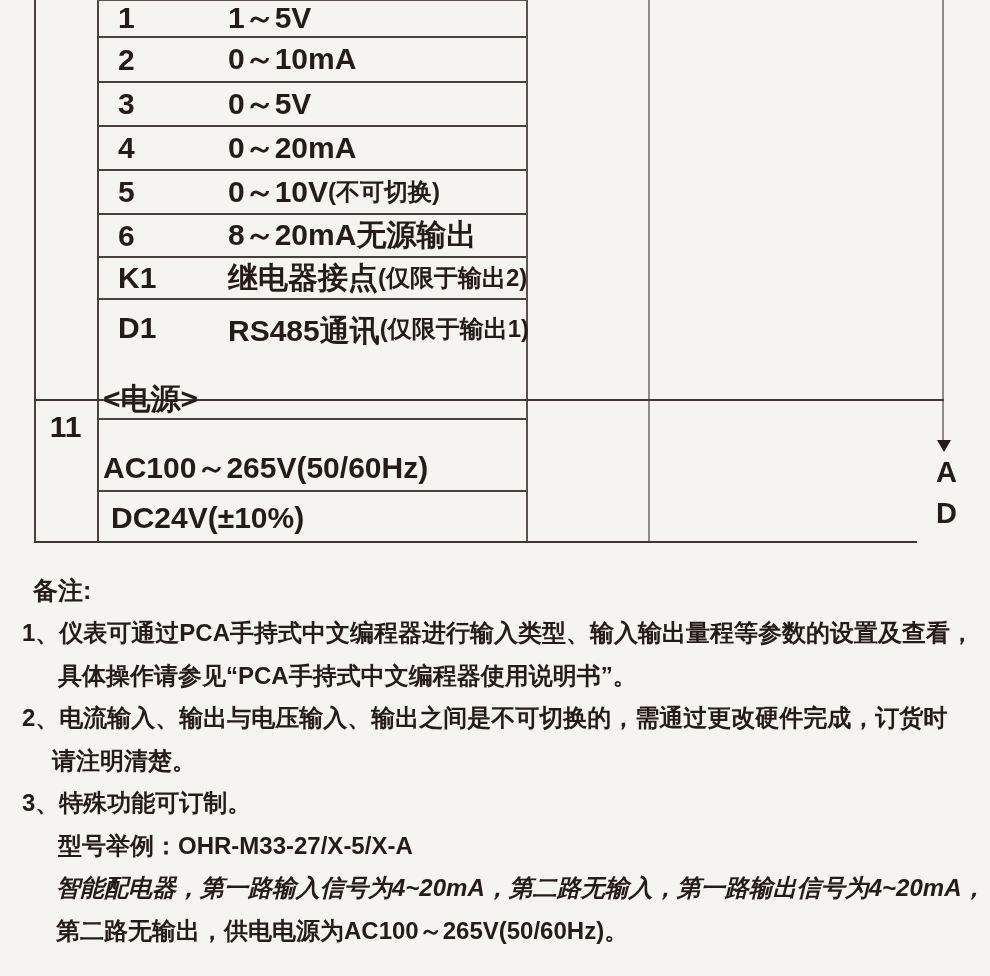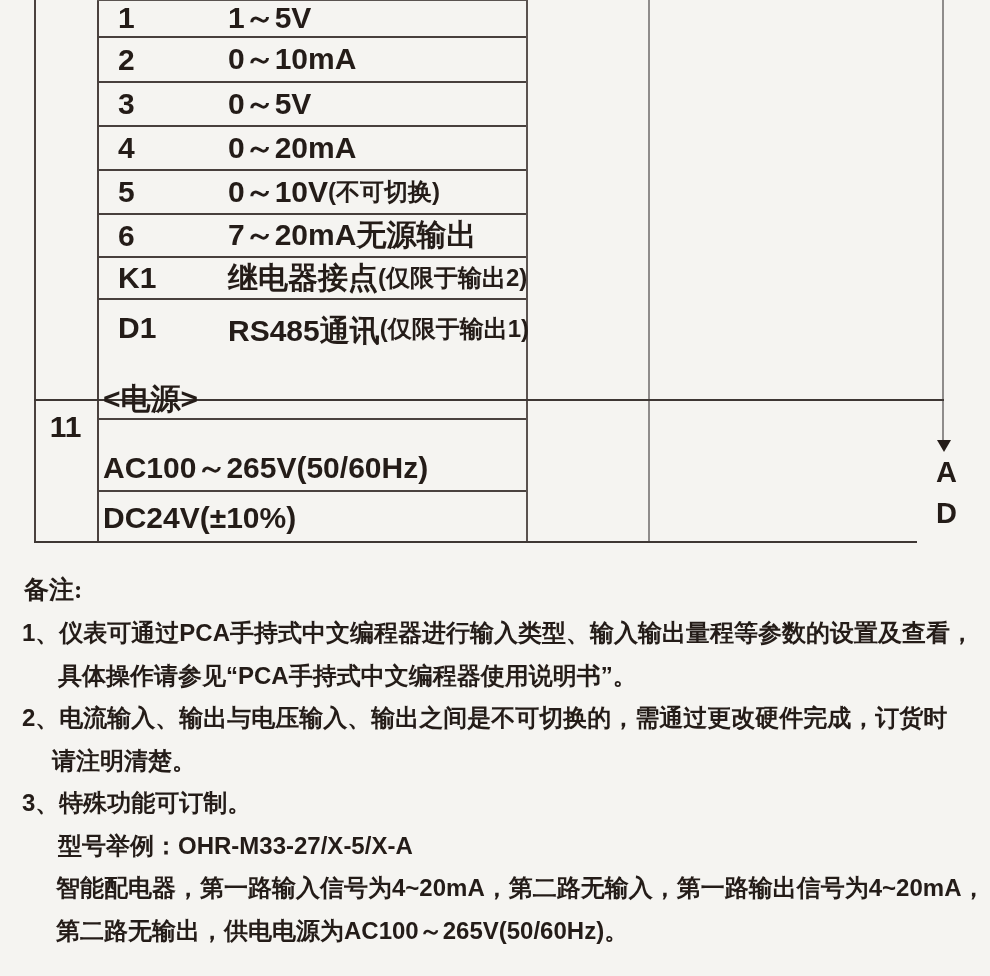--- a/index.html
+++ b/index.html
@@ -103,52 +103,52 @@
       <span class="opt-code">4</span>
       <span class="opt-label">0～20mA</span>
     </div>
     <div class="opt-row" style="top:171px;height:44px;">
       <span class="opt-code">5</span>
       <span class="opt-label">0～10V</span>
         <span class="opt-note">(不可切换)</span>
     </div>
     <div class="opt-row" style="top:215px;height:43px;">
       <span class="opt-code">6</span>
-      <span class="opt-label">7～20mA无源输出</span>
+      <span class="opt-label">8～20mA无源输出</span>
     </div>
     <div class="opt-row" style="top:258px;height:42px;">
       <span class="opt-code">K1</span>
       <span class="opt-label">继电器接点</span>
         <span class="opt-note">(仅限于输出2)</span>
     </div>
     <div class="opt-row no-border" style="top:304px;height:95px;align-items:flex-start;">
       <span class="opt-code" style="padding-top:7px;">D1</span>
       <span class="opt-label" style="padding-top:7px;">RS485通讯</span>
         <span class="opt-note" style="padding-top:9px;">(仅限于输出1)</span>
     </div>
 
     <div class="hline" style="left:34px;top:399px;width:910px;"></div>
     <div class="row11-num">11</div>
     <div class="p-cell" style="top:380px;height:40px;">&lt;电源&gt;</div>
     <div class="p-cell" style="top:446px;height:46px;">AC100～265V(50/60Hz)</div>
-    <div class="p-cell last" style="top:492px;height:52px;">DC24V(±10%)</div>
+    <div class="p-cell last" style="top:492px;height:52px;margin-left:8px;">DC24V(±10%)</div>
     <div class="hline" style="left:34px;top:541px;width:883px;"></div>
 
     <div class="code-letter" style="top:456px;">A</div>
     <div class="code-letter" style="top:497px;">D</div>
   </div>
 
   <div>
-    <div class="note-line heading" style="left:24px;top:575px;font-family:Liberation Serif, serif;">备注:</div>
+    <div class="note-line heading" style="left:33px;top:575px;">备注:</div>
 
     <div class="note-line" style="left:22px;top:618px;">1、仪表可通过PCA手持式中文编程器进行输入类型、输入输出量程等参数的设置及查看，</div>
     <div class="note-line" style="left:58px;top:661px;">具体操作请参见“PCA手持式中文编程器使用说明书”。</div>
 
     <div class="note-line" style="left:22px;top:703px;">2、电流输入、输出与电压输入、输出之间是不可切换的，需通过更改硬件完成，订货时</div>
     <div class="note-line" style="left:52px;top:746px;">请注明清楚。</div>
 
     <div class="note-line" style="left:22px;top:788px;">3、特殊功能可订制。</div>
     <div class="note-line" style="left:58px;top:831px;">型号举例：OHR-M33-27/X-5/X-A</div>
-    <div class="note-line" style="left:56px;top:873px;">智能配电器，第一路输入信号为4~20mA，第二路无输入，第一路输出信号为4~20mA，</div>
+    <div class="note-line" style="left:56px;top:873px;font-style:italic;">智能配电器，第一路输入信号为4~20mA，第二路无输入，第一路输出信号为4~20mA，</div>
     <div class="note-line" style="left:56px;top:916px;">第二路无输出，供电电源为AC100～265V(50/60Hz)。</div>
   </div>
 
 </div>
 
 </body></html>

